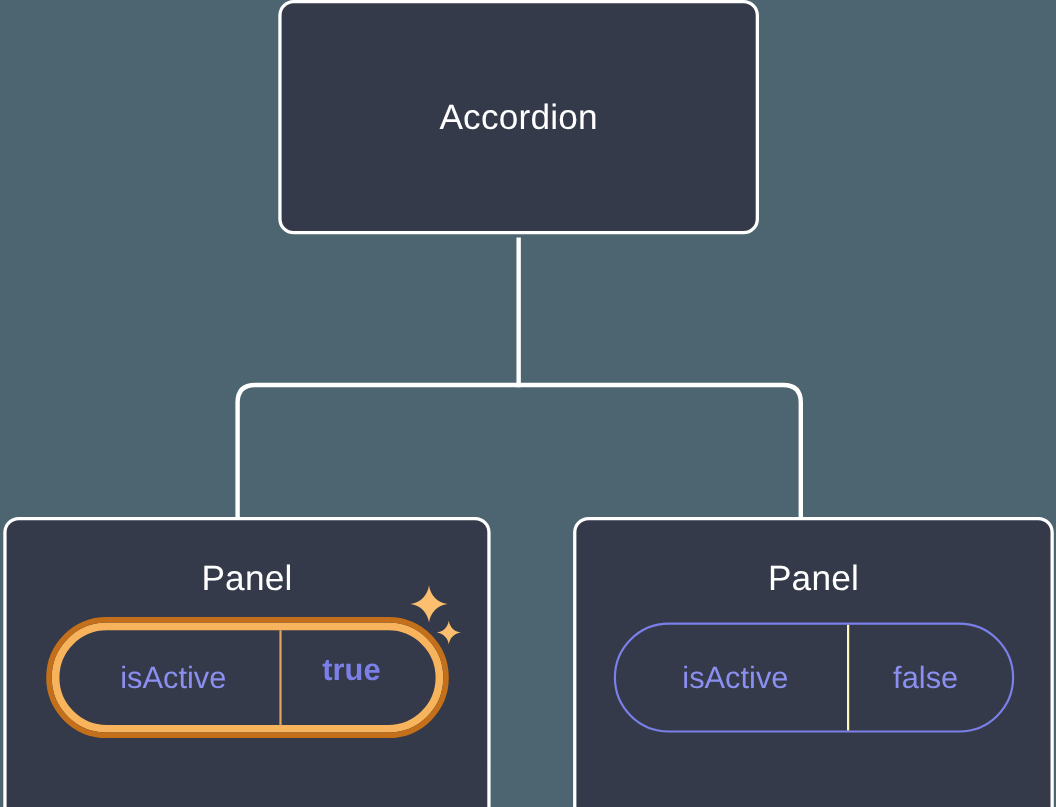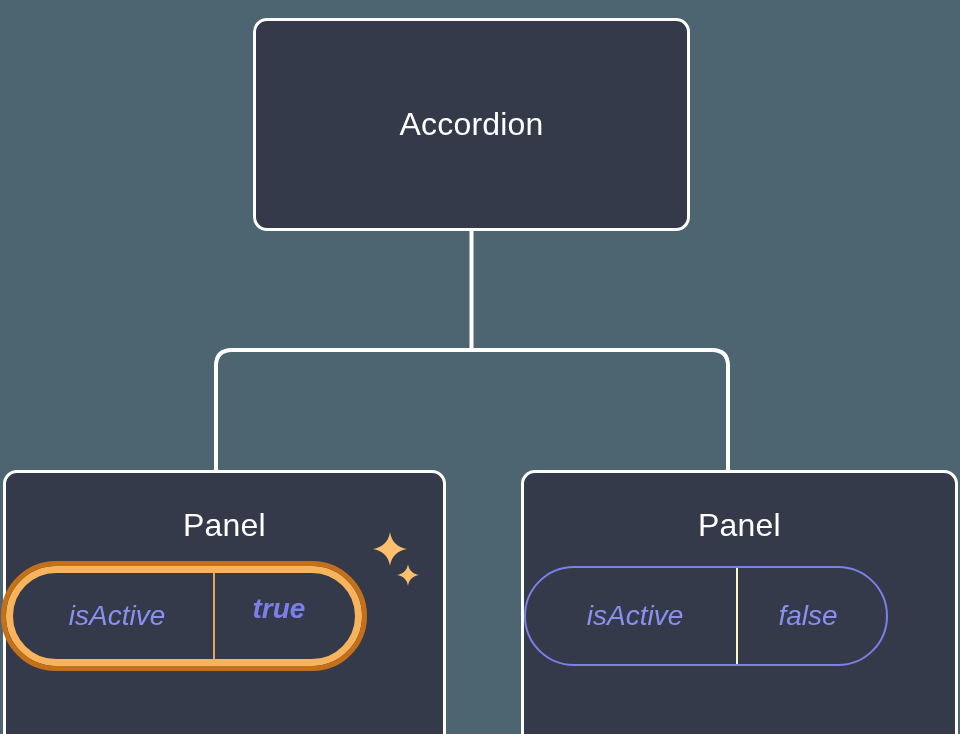--- a/index.html
+++ b/index.html
@@ -48,21 +48,21 @@
     font-size: 32px;
     font-weight: 400;
     text-align: center;
     letter-spacing: 0.2px;
     white-space: nowrap;
   }
 
   
   #node-accordion {
     left: 253px;
-    top: 18px;
+    top: 0;
     width: 437px;
     height: 213px;
     display: flex;
     align-items: center;
     justify-content: center;
   }
 
   
   .panel-card {
     height: 280px;
@@ -82,22 +82,21 @@
   }
 
   .panel-card .node-title {
     margin-bottom: 22px;
   }
 
   
   .pill-wrap {
     position: relative;
     display: flex;
-    justify-content: flex-start;
-    font-style: italic;
+    justify-content: center;
   }
 
   .prop-pill {
     display: flex;
     align-items: stretch;
     border-radius: 999px;
     height: 100px;
     position: relative;
   }
 

